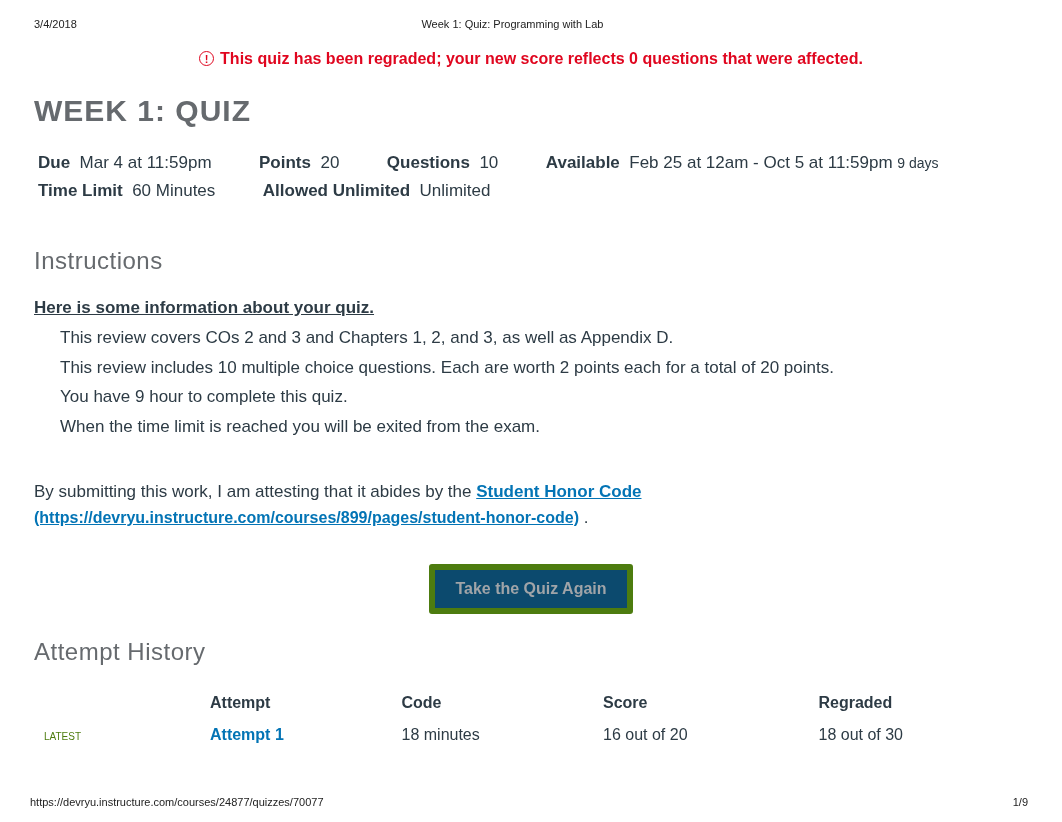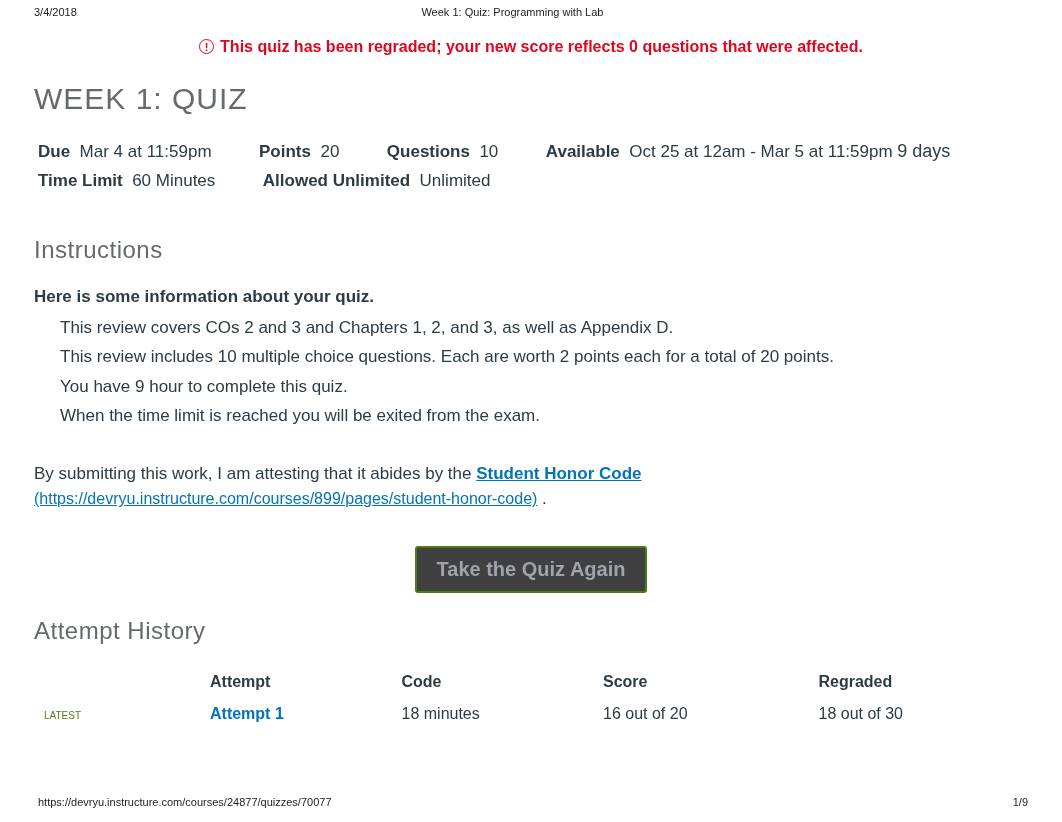--- a/index.html
+++ b/index.html
@@ -6,21 +6,21 @@
   body {
     margin: 0;
     padding: 0;
     font-family: "Helvetica Neue", Helvetica, Arial, sans-serif;
     background: #fff;
     color: #2d3b45;
     width: 1062px;
   }
   .page {
     width: 1062px;
-    padding: 6px 34px 18px 34px;
+    padding: 18px 34px 18px 34px;
     position: relative;
     min-height: 822px;
   }
   .print-header {
     font-size: 11px;
     color: #222;
     margin-bottom: 14px;
     display: flex;
     justify-content: space-between;
   }
@@ -44,79 +44,79 @@
     line-height: 14px;
     text-align: center;
     margin-right: 6px;
     vertical-align: 1px;
     font-weight: bold;
   }
 
   h1.quiz-title {
     font-family: "Arial Narrow", "Helvetica Neue", Arial, sans-serif;
     font-stretch: condensed;
-    font-weight: 400;
+    font-weight: 700;
     font-size: 30px;
     letter-spacing: 1px;
     color: #666a6e;
     margin: 8px 0 18px 0;
   }
 
   .meta-block {
     font-size: 17px;
     color: #2d3b45;
     line-height: 1.55;
     padding: 4px 0 18px 4px;
   }
   .meta-block .row1 { margin-bottom: 2px; }
   .meta-block b { font-weight: bold; }
-  .meta-block .small { font-size: 18px; color: #2d3b45; }
+  .meta-block .small { font-size: 14px; color: #2d3b45; }
   .meta-sep { display: inline-block; width: 38px; }
 
   h2.section-heading {
     font-family: "Arial Narrow", "Helvetica Neue", Arial, sans-serif;
     font-stretch: condensed;
     font-weight: 400;
     font-size: 24px;
     letter-spacing: 0.5px;
     color: #666a6e;
     margin: 24px 0 20px 0;
   }
 
   .instructions-body {
     font-size: 17px;
     line-height: 1.5;
     color: #2d3b45;
   }
-  .instructions-body .lead { font-weight: bold; }
+  .instructions-body .lead { font-weight: bold; text-decoration: underline; }
   .instructions-body ul {
     margin: 5px 0 20px 0;
     padding-left: 26px;
     list-style: none;
   }
   .instructions-body ul li {
     position: relative;
     margin-bottom: 4px;
   }
   .instructions-body ul li:before {
     content: "";
   }
-  .attest { margin-top: 32px; }
+  .attest { margin-top: 40px; }
   .link { color: #0374b5; font-weight: bold; }
-  .link-url { color: #0374b5; font-weight: normal; font-size: 16px; }
+  .link-url { color: #0374b5; font-weight: bold; font-size: 16px; }
 
   .take-again-wrap { text-align: center; margin: 34px 0 8px 0; }
   .take-again-btn {
     display: inline-block;
-    background: #404040;
+    background: #0c4a6e;
     color: #a0a4a8;
     font-weight: bold;
-    font-size: 20px;
+    font-size: 16px;
     padding: 10px 20px;
-    border: 2px solid #4d7c0f;
+    border: 6px solid #4d7c0f;
     border-radius: 3px;
   }
 
   table.attempts {
     width: 100%;
     border-collapse: collapse;
     font-size: 16px;
     color: #2d3b45;
     margin-top: 6px;
   }
@@ -129,21 +129,21 @@
     padding: 8px 6px;
     vertical-align: top;
   }
   table.attempts .col-latest { width: 170px; padding-left: 10px; }
   table.attempts .col-attempt a { color: #0374b5; font-weight: bold; text-decoration: none; }
   .latest-label { font-size: 10px; color: #4d7c0f; }
 
   .print-footer {
     position: absolute;
     bottom: 14px;
-    left: 38px; right: 34px;
+    left: 30px; right: 34px;
     font-size: 11px;
     color: #222;
     display: flex;
     justify-content: space-between;
   }
 </style>
 </head>
 <body>
 
 <div class="page">
@@ -165,21 +165,21 @@
       <b>Due</b>&nbsp;
       <span>Mar 4 at 11:59pm</span>
       <span class="meta-sep"></span>
       <b>Points</b>&nbsp;
       <span>20</span>
       <span class="meta-sep"></span>
       <b>Questions</b>&nbsp;
       <span>10</span>
       <span class="meta-sep"></span>
       <b>Available</b>&nbsp;
-      <span>Oct 25 at 12am - Mar 5 at 11:59pm</span>
+      <span>Feb 25 at 12am - Oct 5 at 11:59pm</span>
       <span class="small">9 days</span>
     </div>
     <div class="row2">
       <b>Time Limit</b>&nbsp;
       <span>60 Minutes</span>
       <span class="meta-sep"></span>
       <b>Allowed Unlimited</b>&nbsp;
       <span>Unlimited</span>
     </div>
   </div>

